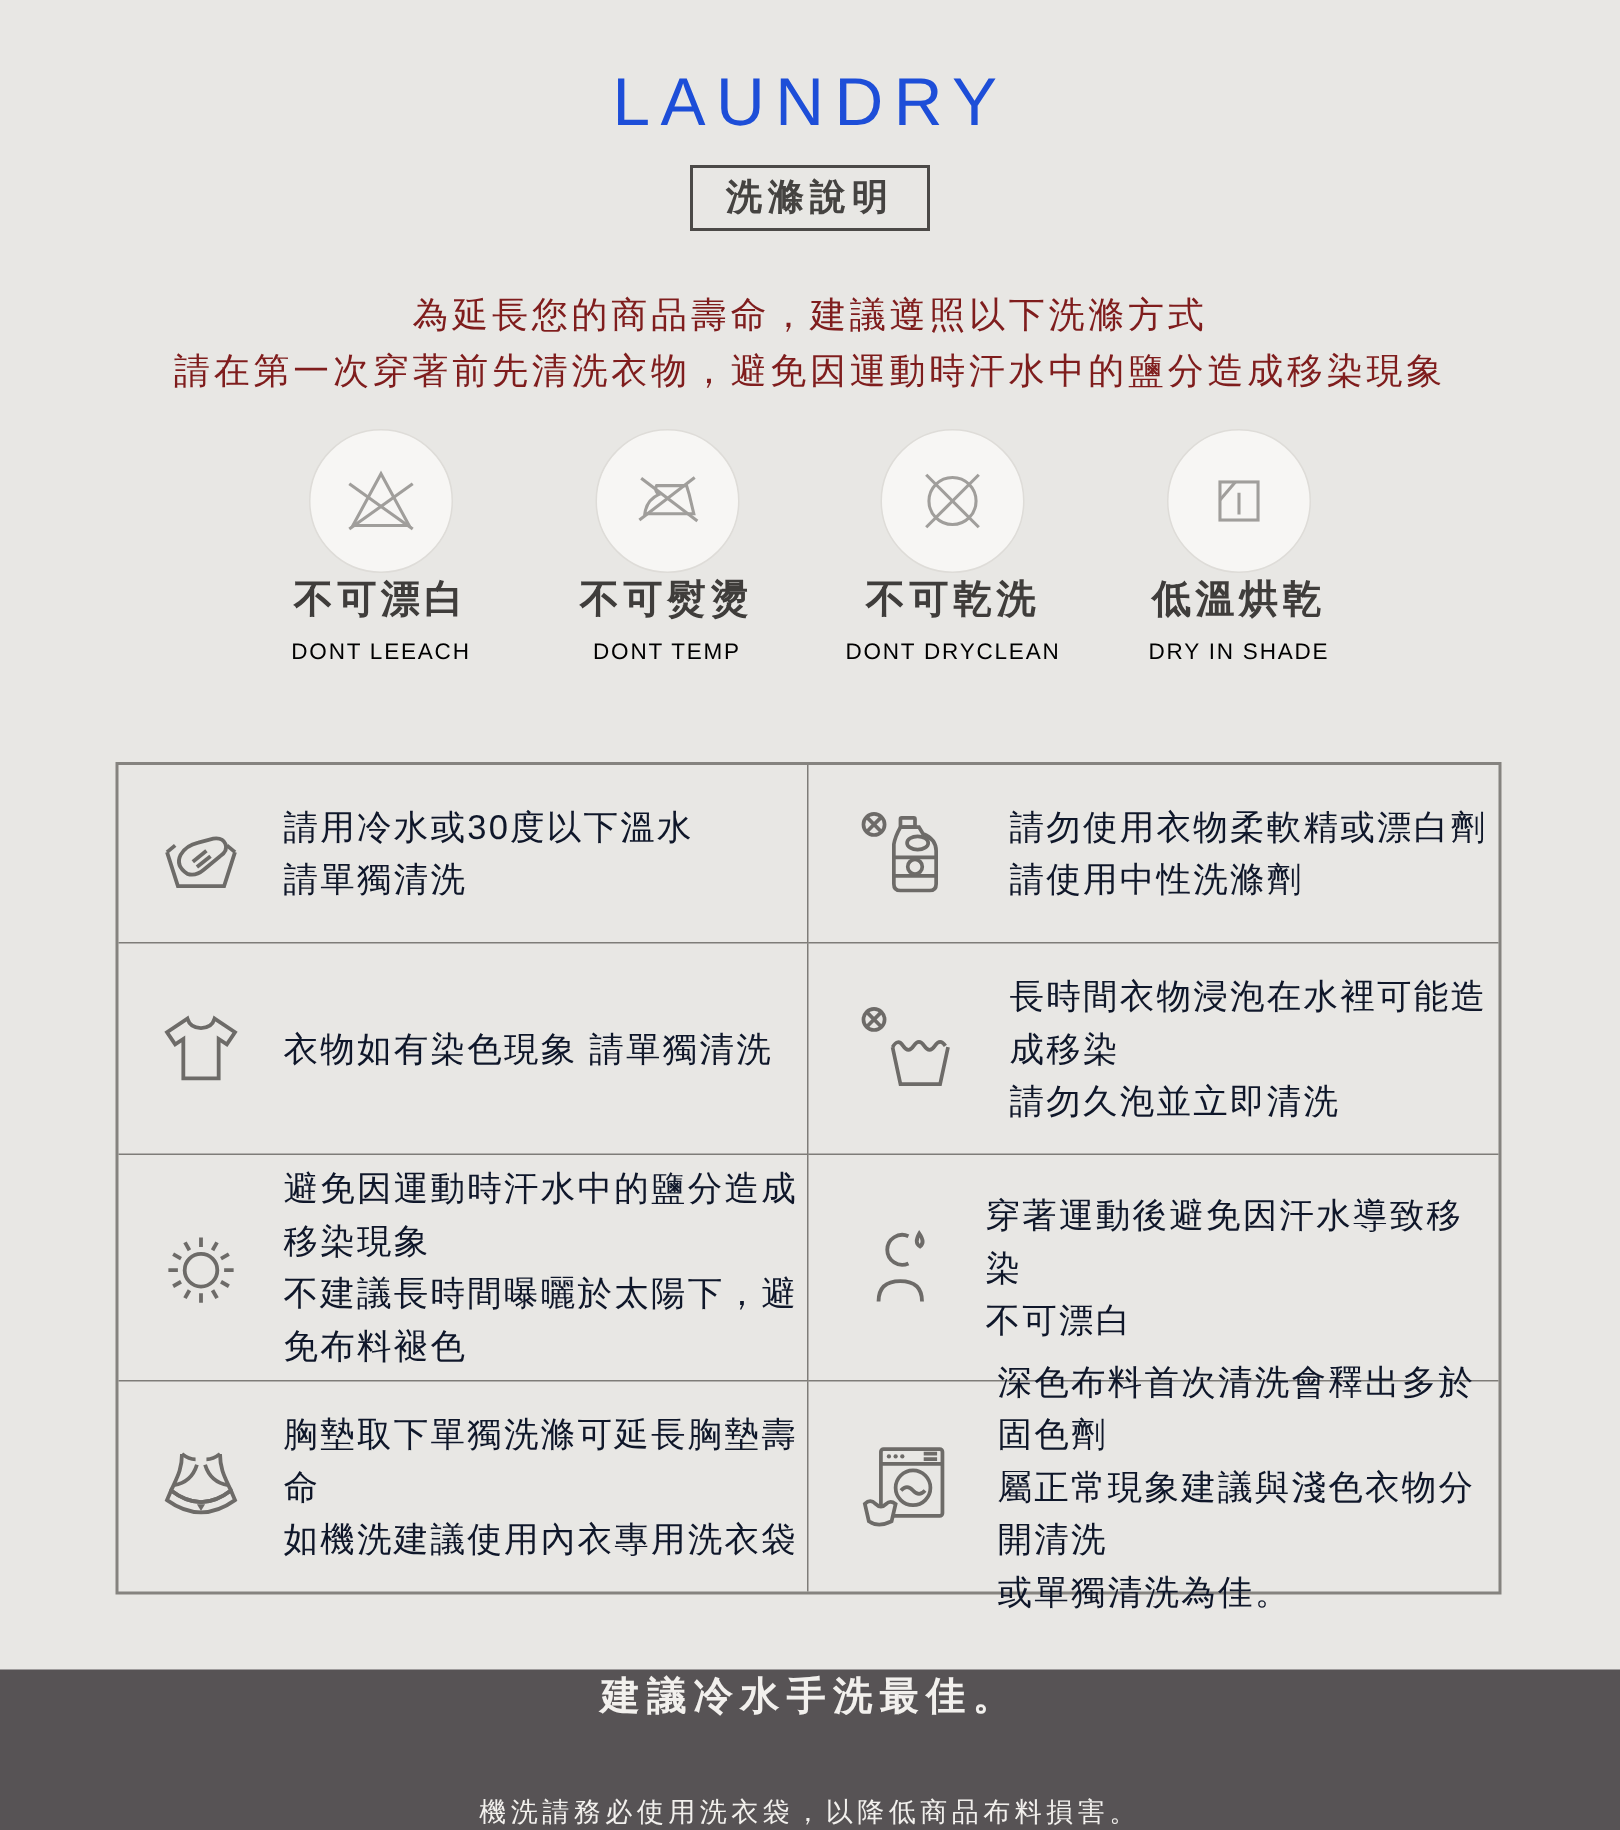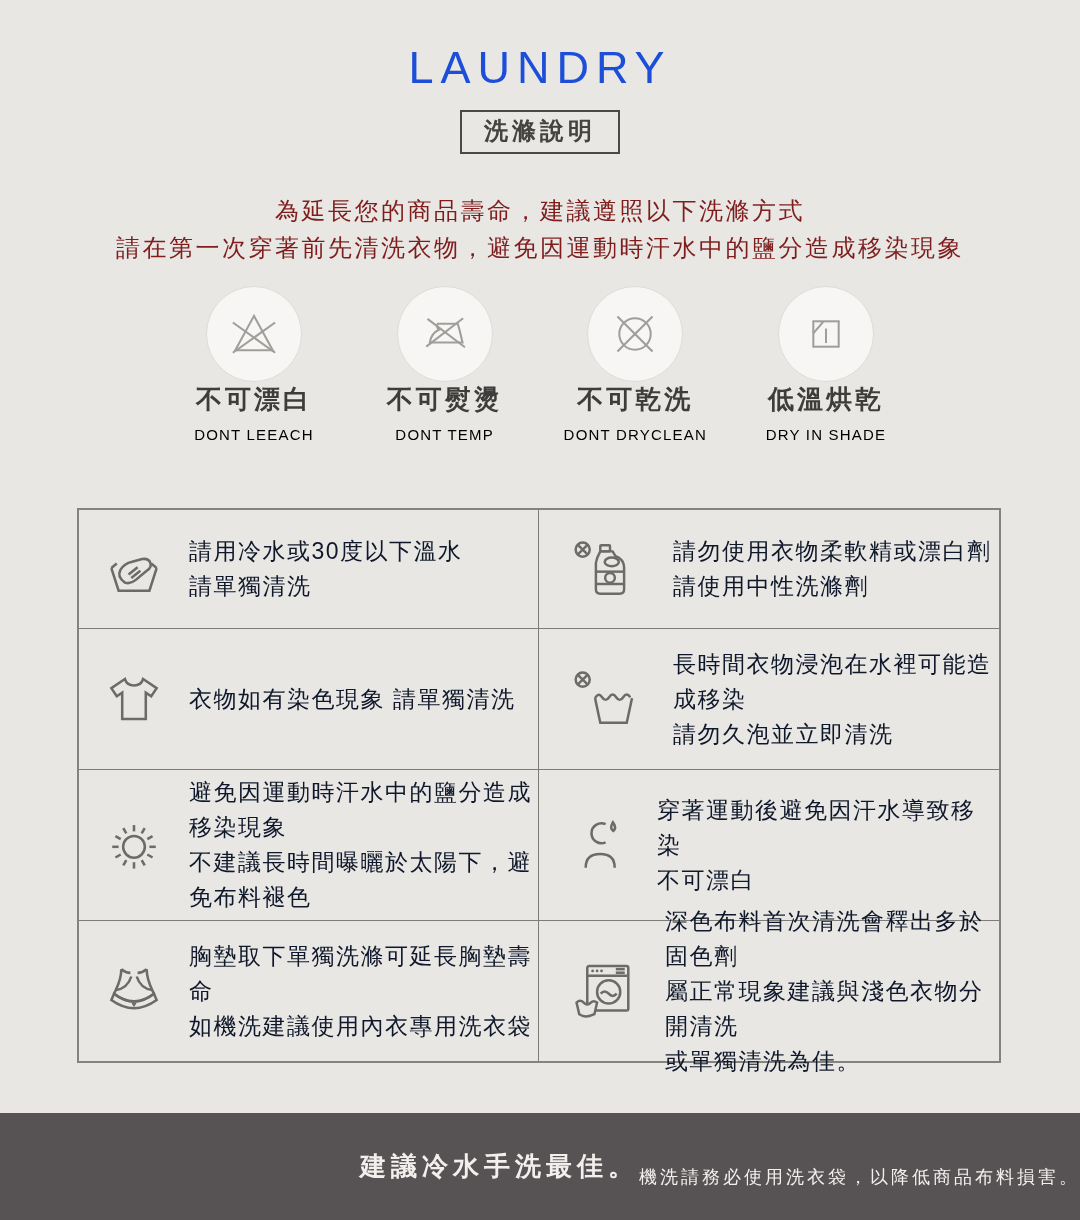--- a/index.html
+++ b/index.html
@@ -67,21 +67,21 @@
     flex:0 0 auto;display:flex;align-items:center;justify-content:center;
     margin-right:26px;
   }
   .cell-icon svg{stroke:#6d6b68;fill:none;stroke-width:2.8;}
   .cell-text{font-size:23px;line-height:35px;letter-spacing:1.5px;color:#0f172a;}
   .cell-text span{display:block;}
   
   .footer{
     position:absolute;left:0;bottom:0;width:100%;height:107px;
     background:#575355;color:#f2f0ed;
-    display:flex;align-items:center;justify-content:flex-end;
+    display:flex;flex-direction:column;align-items:center;justify-content:space-between;
   }
   .footer-line1{font-size:26px;font-weight:700;letter-spacing:5px;}
   .footer-line2{font-size:18px;font-weight:500;letter-spacing:3px;margin-top:20px;}
 </style>
 </head>
 <body>
 
 <div class="page">
 
   <div class="header">

